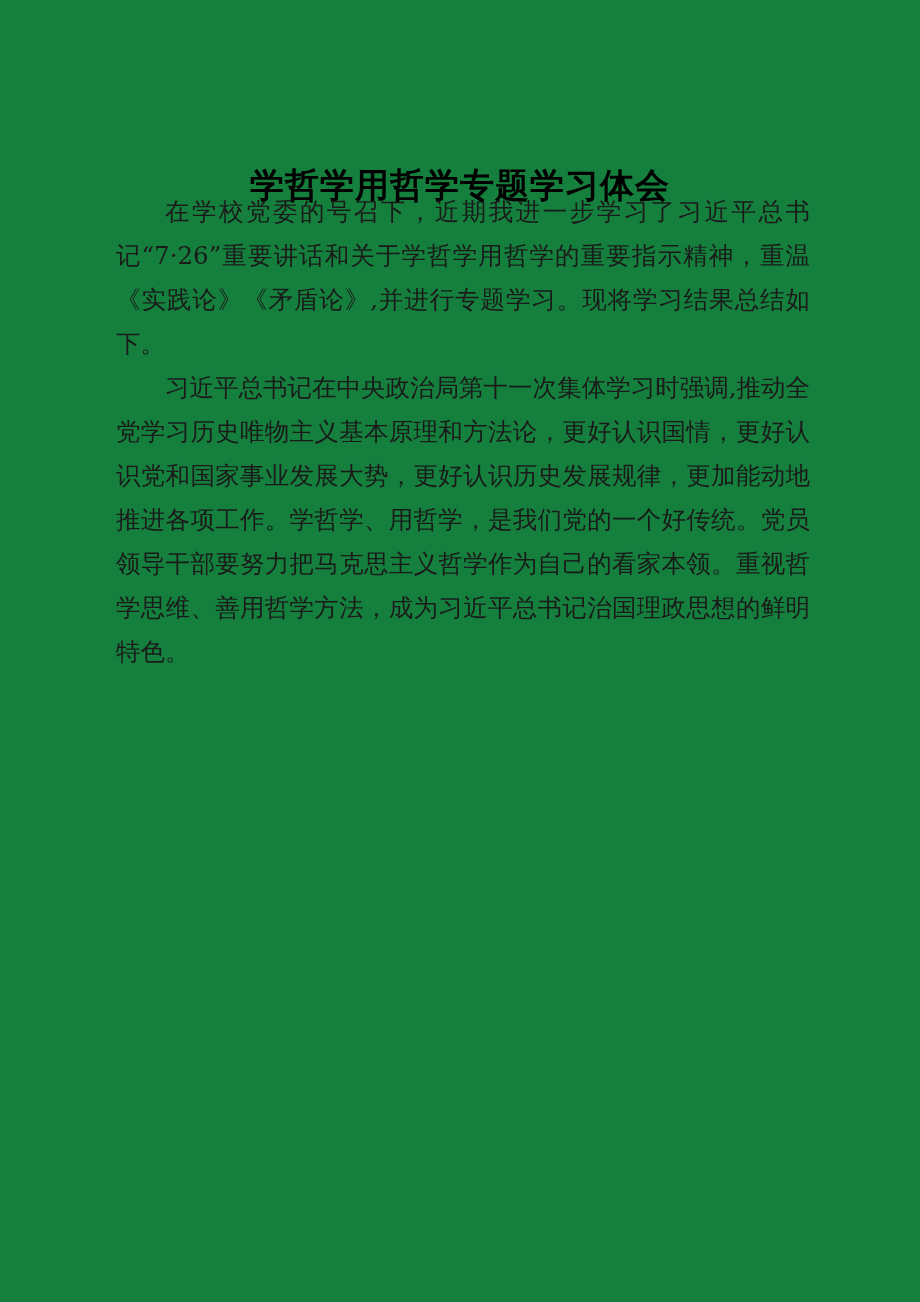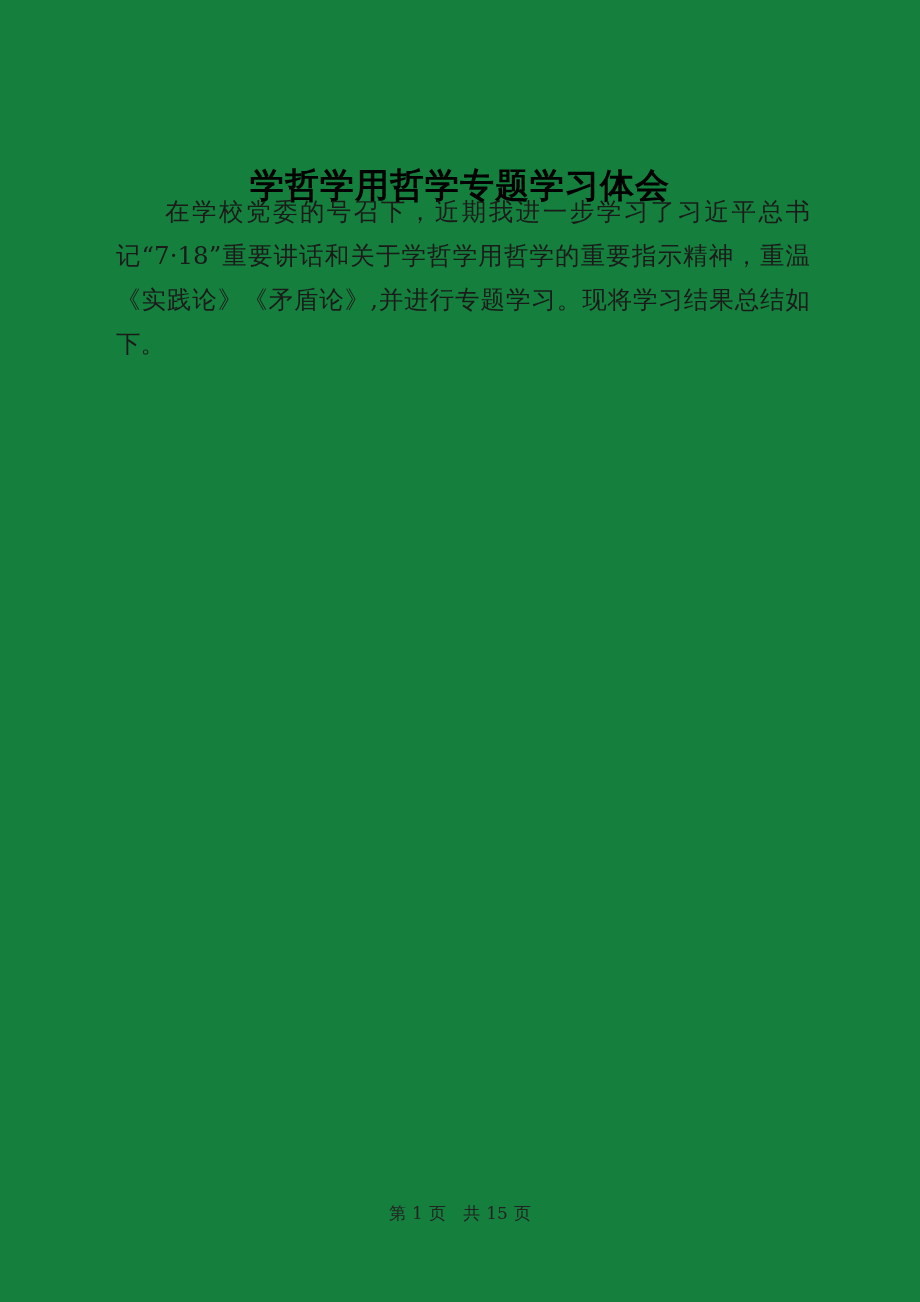--- a/index.html
+++ b/index.html
@@ -81,21 +81,18 @@
   </style>
 </head>
 <body>
 
 <div class="page">
 
   <h1 class="title">学哲学用哲学专题学习体会</h1>
 
 
   <div class="body-text">
-    <p class="para">在学校党委的号召下，近期我进一步学习了习近平总书记“7·18”重要讲话和关于学哲学用哲学的重要指示精神，重温《实践论》《矛盾论》,并进行专题学习。现将学习结果总结如下。</p>
+    <p class="para">在学校党委的号召下，近期我进一步学习了习近平总书记“7·26”重要讲话和关于学哲学用哲学的重要指示精神，重温《实践论》《矛盾论》,并进行专题学习。现将学习结果总结如下。</p>
+    <p class="para">习近平总书记在中央政治局第十一次集体学习时强调,推动全党学习历史唯物主义基本原理和方法论，更好认识国情，更好认识党和国家事业发展大势，更好认识历史发展规律，更加能动地推进各项工作。学哲学、用哲学，是我们党的一个好传统。党员领导干部要努力把马克思主义哲学作为自己的看家本领。重视哲学思维、善用哲学方法，成为习近平总书记治国理政思想的鲜明特色。</p>
   </div>
 
-  <div class="footer">
-    <span><span>第</span><span>1</span><span>页</span></span>
-    <span><span>共</span><span>15</span><span>页</span></span>
-  </div>
 
 </div>
 
 </body></html>

